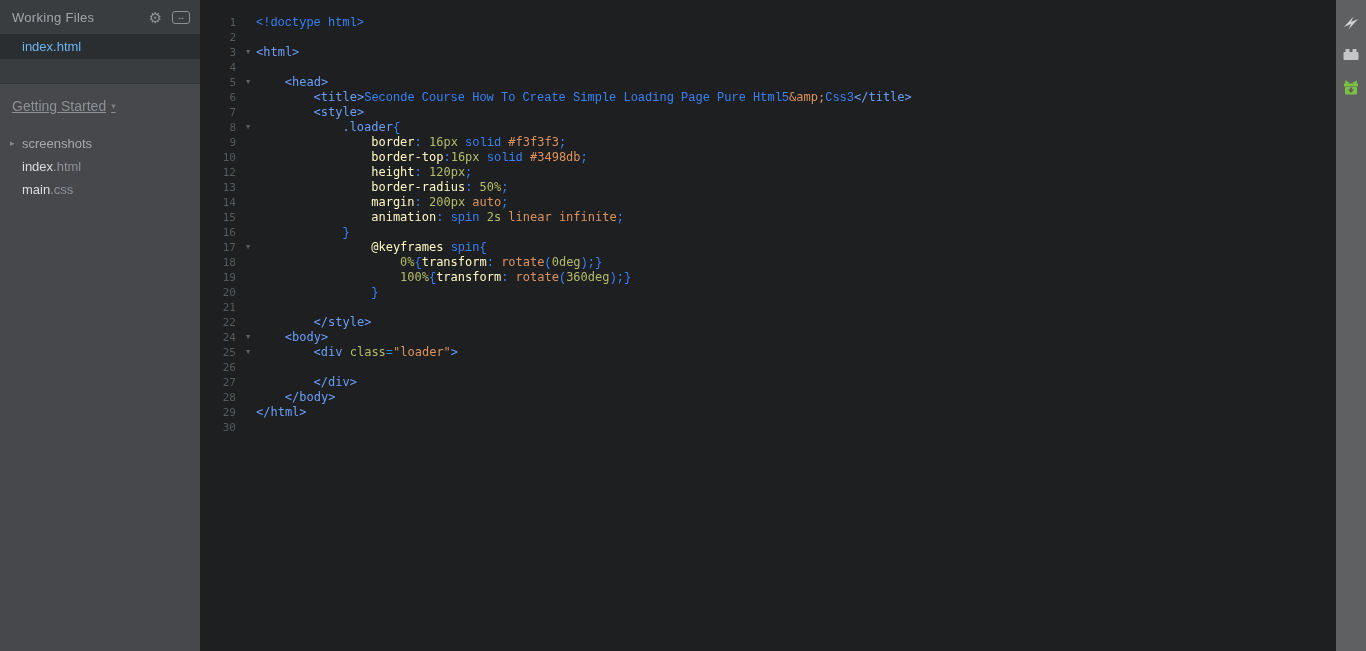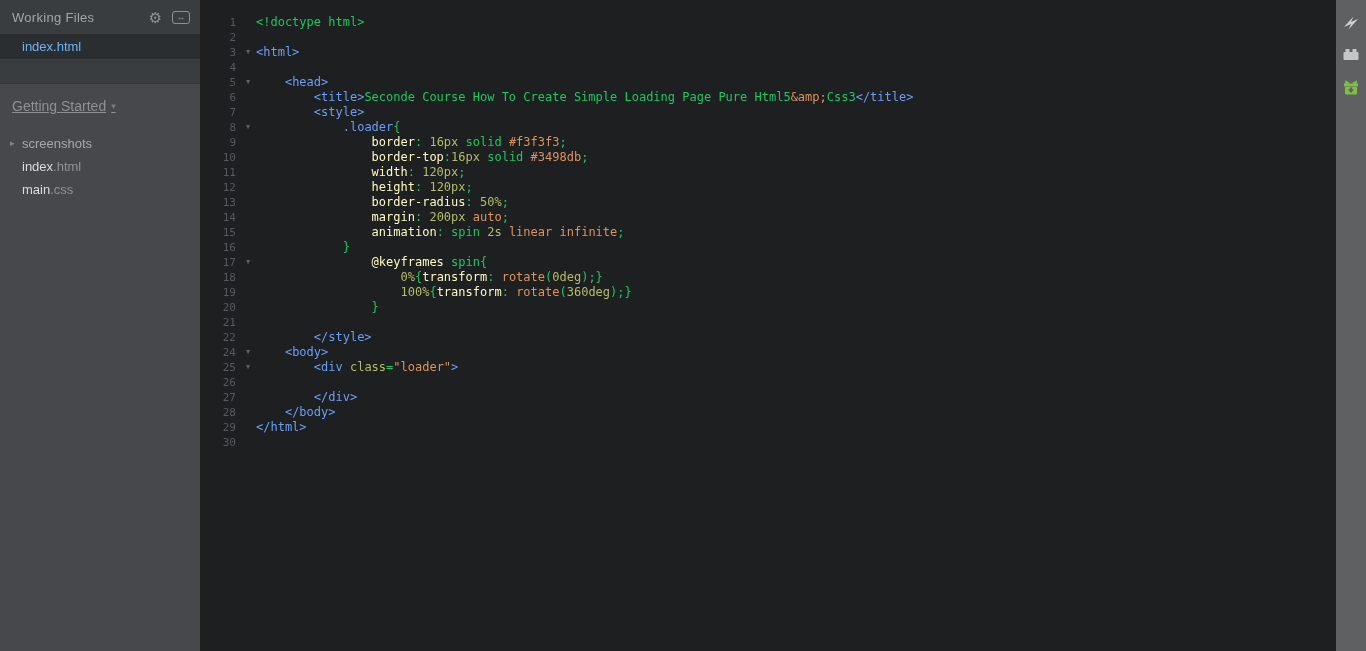--- a/index.html
+++ b/index.html
@@ -29,21 +29,21 @@
   .tree-row.folder { color:#a6a9ac; }
 
   
   .editor { flex:1; background:#1d1f21; padding-top:15px; overflow:hidden;
             font-family:"DejaVu Sans Mono","Liberation Mono",monospace; font-size:12px; }
   .line { height:15px; line-height:15px; white-space:pre; display:flex; }
   .lnum { width:40px; flex:none; text-align:right; padding-right:4px; color:#555b5e;
           font-size:11px; user-select:none; }
   .fold { width:16px; flex:none; text-align:center; color:#5c6164; font-size:7px; line-height:15px; cursor:pointer; }
   .code { flex:1; color:#c5c8c6; }
-  .tk-d { color:#22c55e; }
+  .tk-d { color:#3b82f6;font-family:Liberation Mono, monospace; }
   .tk-t { color:#6c9ef8; }
   .tk-p { color:#fef9c3; }
   .tk-n { color:#b5bd68; }
   .tk-o { color:#de935f;margin-top:28px; }
 
   
   .toolbar { width:30px; height:651px; background:#5e6062; flex:none;
              display:flex; flex-direction:column; align-items:center; padding-top:14px; gap:14px; }
   .tb-icon { width:18px; height:18px; cursor:pointer; display:flex; align-items:center; justify-content:center; }
 </style>
@@ -80,21 +80,20 @@
     <div class="line"><span class="lnum">1</span><span class="fold"></span><span class="code"><span class="tk-d">&lt;!doctype html&gt;</span></span></div>
     <div class="line"><span class="lnum">2</span><span class="fold"></span><span class="code"></span></div>
     <div class="line"><span class="lnum">3</span><span class="fold">▼</span><span class="code"><span class="tk-t">&lt;html&gt;</span></span></div>
     <div class="line"><span class="lnum">4</span><span class="fold"></span><span class="code"></span></div>
     <div class="line"><span class="lnum">5</span><span class="fold">▼</span><span class="code"><span class="tk-d">    </span><span class="tk-t">&lt;head&gt;</span></span></div>
     <div class="line"><span class="lnum">6</span><span class="fold"></span><span class="code"><span class="tk-d">        </span><span class="tk-t">&lt;title&gt;</span><span class="tk-d">Seconde Course How To Create Simple Loading Page Pure Html5</span><span class="tk-o">&amp;amp;</span><span class="tk-d">Css3</span><span class="tk-t">&lt;/title&gt;</span></span></div>
     <div class="line"><span class="lnum">7</span><span class="fold"></span><span class="code"><span class="tk-d">        </span><span class="tk-t">&lt;style&gt;</span></span></div>
     <div class="line"><span class="lnum">8</span><span class="fold">▼</span><span class="code"><span class="tk-d">            </span><span class="tk-t">.loader</span><span class="tk-d">{</span></span></div>
     <div class="line"><span class="lnum">9</span><span class="fold"></span><span class="code"><span class="tk-d">                </span><span class="tk-p">border</span><span class="tk-d">: </span><span class="tk-n">16px</span><span class="tk-d"> solid </span><span class="tk-o">#f3f3f3</span><span class="tk-d">;</span></span></div>
     <div class="line"><span class="lnum">10</span><span class="fold"></span><span class="code"><span class="tk-d">                </span><span class="tk-p">border-top</span><span class="tk-d">:</span><span class="tk-n">16px</span><span class="tk-d"> solid </span><span class="tk-o">#3498db</span><span class="tk-d">;</span></span></div>
-    <div class="line"><span class="lnum">11</span><span class="fold"></span><span class="code"><span class="tk-d">                </span><span class="tk-p">width</span><span class="tk-d">: </span><span class="tk-n">120px</span><span class="tk-d">;</span></span></div>
     <div class="line"><span class="lnum">12</span><span class="fold"></span><span class="code"><span class="tk-d">                </span><span class="tk-p">height</span><span class="tk-d">: </span><span class="tk-n">120px</span><span class="tk-d">;</span></span></div>
     <div class="line"><span class="lnum">13</span><span class="fold"></span><span class="code"><span class="tk-d">                </span><span class="tk-p">border-radius</span><span class="tk-d">: </span><span class="tk-n">50%</span><span class="tk-d">;</span></span></div>
     <div class="line"><span class="lnum">14</span><span class="fold"></span><span class="code"><span class="tk-d">                </span><span class="tk-p">margin</span><span class="tk-d">: </span><span class="tk-n">200px</span><span class="tk-d"> </span><span class="tk-o">auto</span><span class="tk-d">;</span></span></div>
     <div class="line"><span class="lnum">15</span><span class="fold"></span><span class="code"><span class="tk-d">                </span><span class="tk-p">animation</span><span class="tk-d">: spin </span><span class="tk-n">2s</span><span class="tk-d"> </span><span class="tk-o">linear</span><span class="tk-d"> </span><span class="tk-o">infinite</span><span class="tk-d">;</span></span></div>
     <div class="line"><span class="lnum">16</span><span class="fold"></span><span class="code"><span class="tk-d">            }</span></span></div>
     <div class="line"><span class="lnum">17</span><span class="fold">▼</span><span class="code"><span class="tk-d">                </span><span class="tk-p">@keyframes</span><span class="tk-d"> spin{</span></span></div>
     <div class="line"><span class="lnum">18</span><span class="fold"></span><span class="code"><span class="tk-d">                    </span><span class="tk-n">0%</span><span class="tk-d">{</span><span class="tk-p">transform</span><span class="tk-d">: </span><span class="tk-o">rotate</span><span class="tk-d">(</span><span class="tk-n">0deg</span><span class="tk-d">);}</span></span></div>
     <div class="line"><span class="lnum">19</span><span class="fold"></span><span class="code"><span class="tk-d">                    </span><span class="tk-n">100%</span><span class="tk-d">{</span><span class="tk-p">transform</span><span class="tk-d">: </span><span class="tk-o">rotate</span><span class="tk-d">(</span><span class="tk-n">360deg</span><span class="tk-d">);}</span></span></div>
     <div class="line"><span class="lnum">20</span><span class="fold"></span><span class="code"><span class="tk-d">                }</span></span></div>
     <div class="line"><span class="lnum">21</span><span class="fold"></span><span class="code"></span></div>

